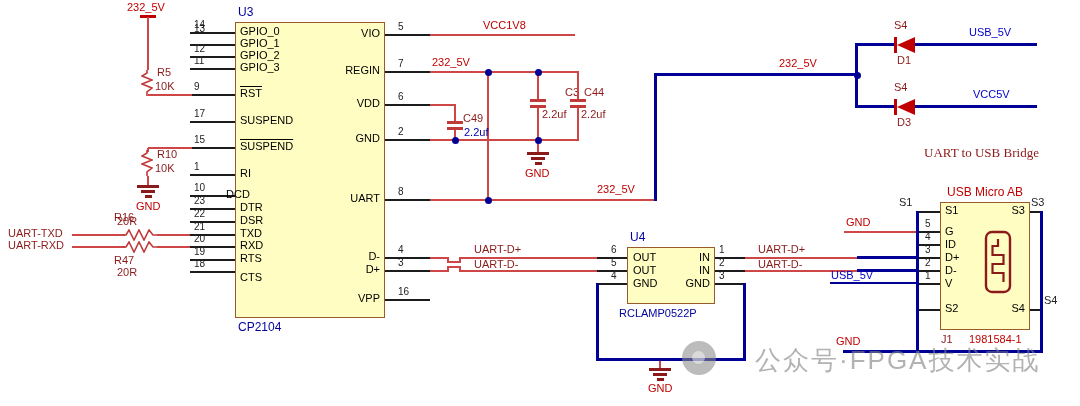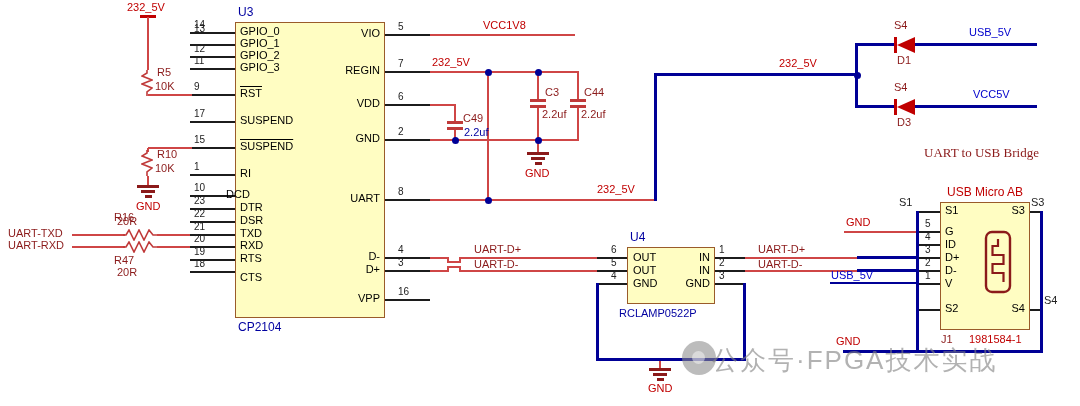--- a/index.html
+++ b/index.html
@@ -25,21 +25,21 @@
   .red{color:#c00000;}
   .mar{color:#8b1a1a;}
   .blu2{color:#0000a0;}
   .blu3{color:#0000cc;}
   .blk{color:#222;}
   .d12{font-size:12px;}
   .cap{font-family:"Liberation Serif",serif;font-size:20px;color:#2b2bd0;}
   .cap2{font-family:"Liberation Serif",serif;font-size:13px;color:#8b1a1a;}
   .wm-disc{position:absolute;width:34px;height:34px;border-radius:50%;background:rgba(140,140,140,.58);}
   .wm-in{position:absolute;width:13px;height:13px;border-radius:50%;background:rgba(255,255,255,.45);}
-  .wm-t{position:absolute;font-size:26px;font-weight:500;letter-spacing:2px;color:rgba(130,130,130,.62);white-space:nowrap;z-index:6;}
+  .wm-t{position:absolute;font-size:26px;font-weight:500;letter-spacing:2px;color:rgba(130,130,130,.62);white-space:nowrap;z-index:6;margin-left:43px;}
   svg{position:absolute;}
 </style>
 </head>
 <body>
 
 <div id="canvas">
 
   <span class="t red" style="left:127px;top:2px">232_5V</span>
   <i class="w" style="left:140px;top:15px;width:16px;height:3px;background:#c00000"></i>
   <i class="w rv" style="left:147px;top:17px;height:53px"></i>
@@ -167,21 +167,21 @@
   <i class="cp" style="left:447px;top:121px"></i>
   <i class="cp" style="left:447px;top:127px"></i>
   <i class="w rv" style="left:454px;top:130px;height:11px"></i>
   <span class="t mar" style="left:463px;top:113px">C49</span>
   <span class="t blu2" style="left:464px;top:127px">2.2uf</span>
   <i class="w r" style="left:430px;top:139px;width:149px"></i>
   <i class="w rv" style="left:537px;top:71px;height:29px"></i>
   <i class="cp" style="left:530px;top:99px"></i>
   <i class="cp" style="left:530px;top:105px"></i>
   <i class="w rv" style="left:537px;top:108px;height:33px"></i>
-  <span class="t mar" style="left:545px;top:87px">C3</span>
+  <span class="t mar" style="left:565px;top:87px">C3</span>
   <span class="t mar" style="left:542px;top:109px">2.2uf</span>
   <i class="w rv" style="left:577px;top:71px;height:29px"></i>
   <i class="cp" style="left:570px;top:99px"></i>
   <i class="cp" style="left:570px;top:105px"></i>
   <i class="w rv" style="left:577px;top:108px;height:33px"></i>
   <span class="t mar" style="left:584px;top:87px">C44</span>
   <span class="t mar" style="left:581px;top:109px">2.2uf</span>
   <i class="w rv" style="left:537px;top:141px;height:11px"></i>
   <i class="e" style="left:527px;top:152px;width:22px"></i>
   <i class="e" style="left:531px;top:157px;width:14px"></i>

